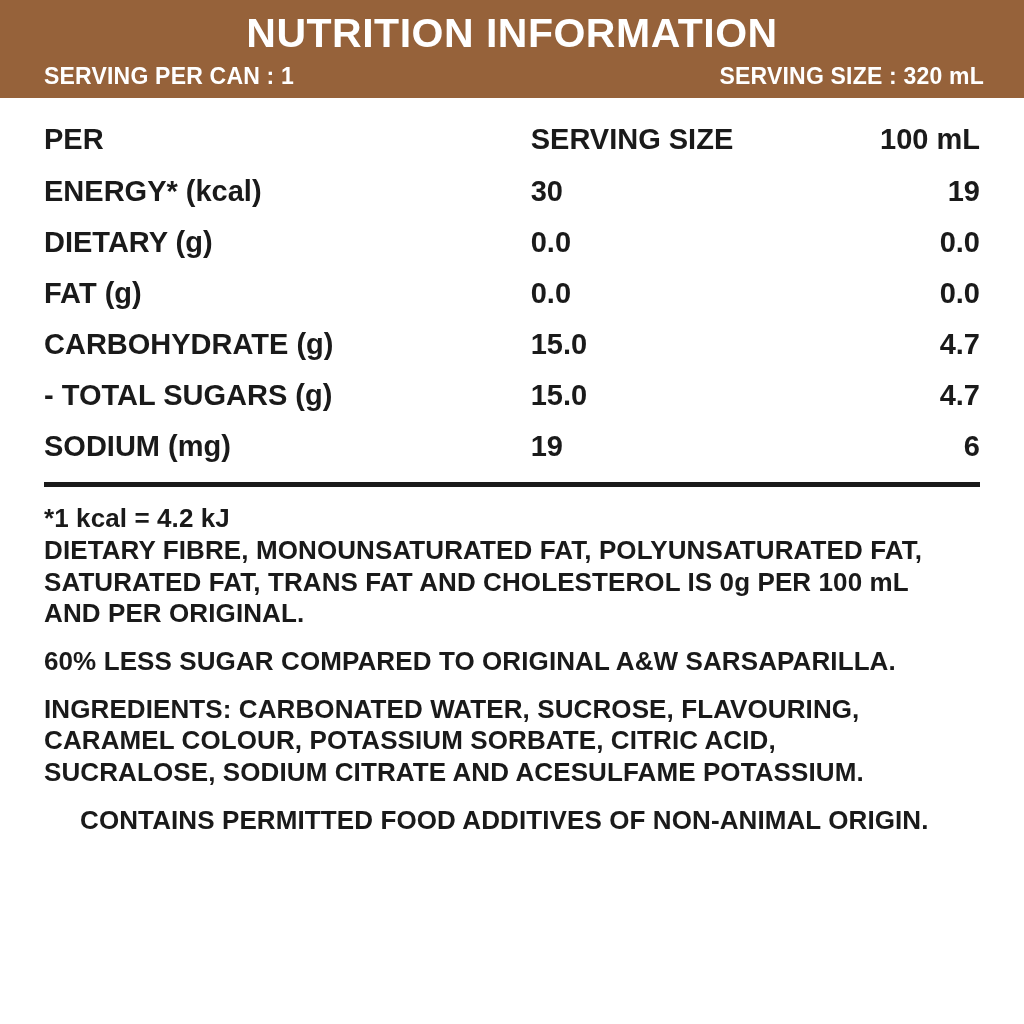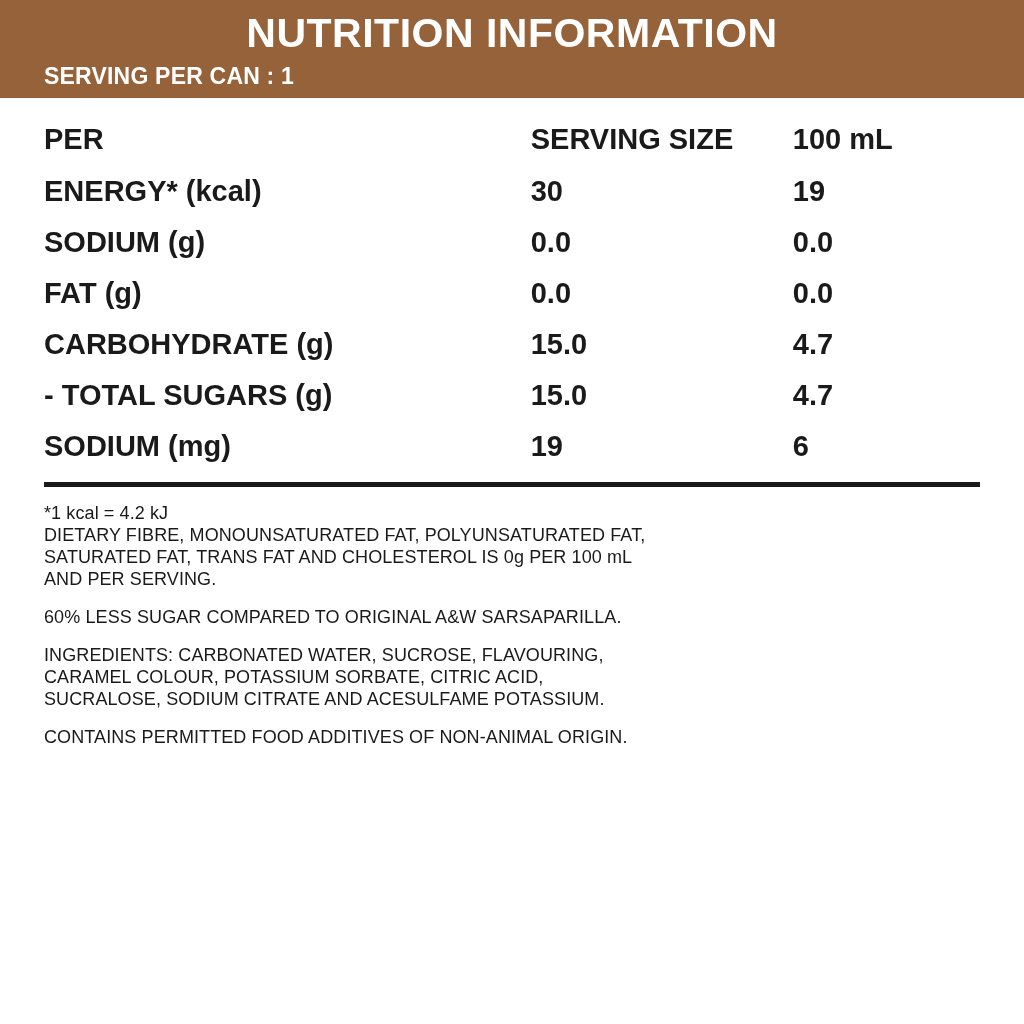--- a/index.html
+++ b/index.html
@@ -66,79 +66,81 @@
   }
   table.nutrition td.col-label {
     text-align: left;
     width: 52%;
   }
   table.nutrition td.col-serv {
     text-align: left;
     width: 28%;
   }
   table.nutrition td.col-100 {
-    text-align: left;
+    text-align: right;
     width: 20%;
   }
   tr.head-row td {
     padding-bottom: 10px;
   }
 
   .divider {
     height: 5px;
     background: #1a1a1a;
     margin: 10px 0 0 0;
   }
 
   
   .notes {
     padding: 8px 44px 0 44px;
     box-sizing: border-box;
-    font-size: 18px;
-    font-weight: 400;
+    font-size: 26px;
+    font-weight: 700;
     line-height: 1.22;
     letter-spacing: 0.1px;
   }
   .notes p {
     margin: 0 0 16px 0;
   }
   .notes p:last-child {
     margin-bottom: 0;
+    margin-left: 36px;
   }
   .note-line {
     display: block;
   }
 </style>
 </head>
 <body>
 
 <div class="label">
 
   <div class="header">
     <div class="header-title">NUTRITION INFORMATION</div>
     <div class="header-sub">
       <span>SERVING PER CAN : 1</span>
+      <span>SERVING SIZE : 320 mL</span>
     </div>
   </div>
 
   <div class="table-wrap">
     <table class="nutrition">
       <tbody>
         <tr class="head-row">
           <td class="col-label">PER</td>
           <td class="col-serv">SERVING SIZE</td>
           <td class="col-100">100 mL</td>
         </tr>
         <tr>
           <td class="col-label">ENERGY* (kcal)</td>
           <td class="col-serv">30</td>
           <td class="col-100">19</td>
         </tr>
         <tr>
-          <td class="col-label">SODIUM (g)</td>
+          <td class="col-label">DIETARY (g)</td>
           <td class="col-serv">0.0</td>
           <td class="col-100">0.0</td>
         </tr>
         <tr>
           <td class="col-label">FAT (g)</td>
           <td class="col-serv">0.0</td>
           <td class="col-100">0.0</td>
         </tr>
         <tr>
           <td class="col-label">CARBOHYDRATE (g)</td>
@@ -158,21 +160,21 @@
       </tbody>
     </table>
     <div class="divider"></div>
   </div>
 
   <div class="notes">
     <p>
       <span class="note-line">*1 kcal = 4.2 kJ</span>
       <span class="note-line">DIETARY FIBRE, MONOUNSATURATED FAT, POLYUNSATURATED FAT,</span>
       <span class="note-line">SATURATED FAT, TRANS FAT AND CHOLESTEROL IS 0g PER 100 mL</span>
-      <span class="note-line">AND PER SERVING.</span>
+      <span class="note-line">AND PER ORIGINAL.</span>
     </p>
     <p>60% LESS SUGAR COMPARED TO ORIGINAL A&amp;W SARSAPARILLA.</p>
     <p>
       <span class="note-line">INGREDIENTS: CARBONATED WATER, SUCROSE, FLAVOURING,</span>
       <span class="note-line">CARAMEL COLOUR, POTASSIUM SORBATE, CITRIC ACID,</span>
       <span class="note-line">SUCRALOSE, SODIUM CITRATE AND ACESULFAME POTASSIUM.</span>
     </p>
     <p>CONTAINS PERMITTED FOOD ADDITIVES OF NON-ANIMAL ORIGIN.</p>
   </div>
 

